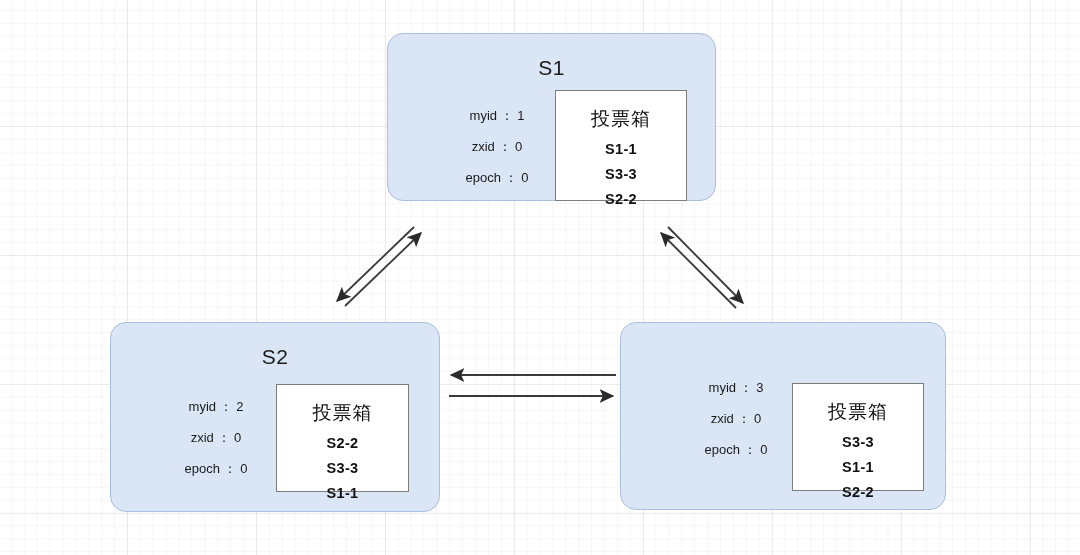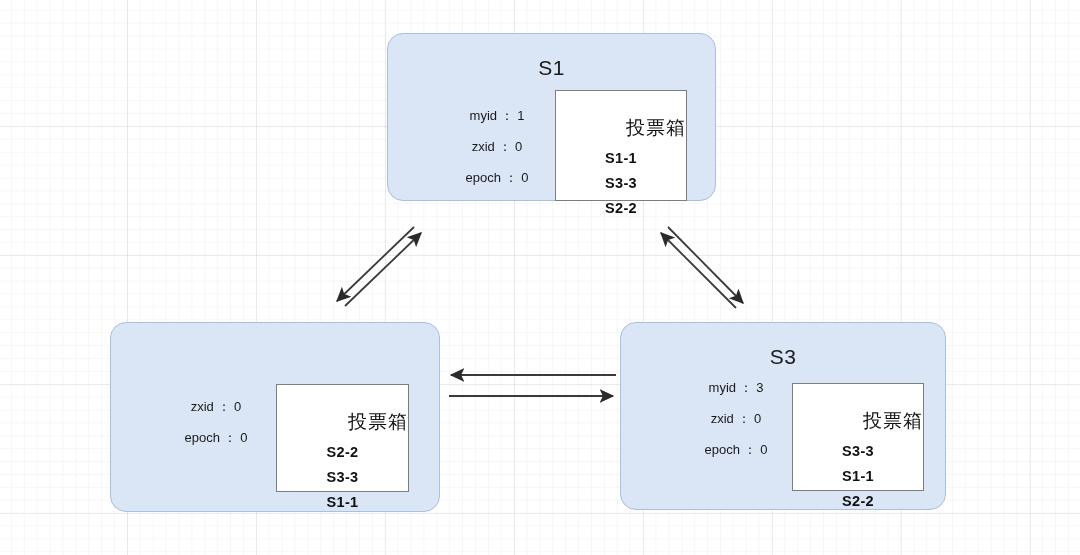--- a/index.html
+++ b/index.html
@@ -62,24 +62,24 @@
   .field-row:last-child { margin-bottom: 0; }
 
   
   .ballot {
     position: absolute;
     box-sizing: border-box;
     background: #ffffff;
     border: 1.5px solid #7d7d7d;
   }
   .ballot-title {
-    text-align: right;
+    text-align: center;
     font-size: 19px;
     color: #111111;
-    margin-top: 24px;
+    margin-top: 15px;
     letter-spacing: 1px;
   }
   .ballot-item {
     text-align: center;
     font-size: 14.5px;
     color: #111111;
     font-weight: 600;
     margin-top: 9px;
     letter-spacing: 0.3px;
   }
@@ -125,34 +125,35 @@
     </div>
     <div class="ballot" style="left:167px; top:56px; width:132px; height:111px;">
       <div class="ballot-title">投票箱</div>
       <div class="ballot-item">S1-1</div>
       <div class="ballot-item">S3-3</div>
       <div class="ballot-item">S2-2</div>
     </div>
   </div>
 
   <div class="node" style="left:110px; top:322px; width:330px; height:190px;">
+    <div class="node-title" style="top:22px;">S2</div>
     <div class="fields" style="left:10px; top:77px; width:190px;">
+      <div class="field-row">myid ： 2</div>
       <div class="field-row">zxid ： 0</div>
       <div class="field-row">epoch ： 0</div>
     </div>
     <div class="ballot" style="left:165px; top:61px; width:133px; height:108px;">
       <div class="ballot-title">投票箱</div>
       <div class="ballot-item">S2-2</div>
       <div class="ballot-item">S3-3</div>
       <div class="ballot-item">S1-1</div>
     </div>
   </div>
 
   <div class="node" style="left:620px; top:322px; width:326px; height:188px;">
-    <div class="node-title" style="top:22px;">S3</div>
     <div class="fields" style="left:20px; top:58px; width:190px;">
       <div class="field-row">myid ： 3</div>
       <div class="field-row">zxid ： 0</div>
       <div class="field-row">epoch ： 0</div>
     </div>
     <div class="ballot" style="left:171px; top:60px; width:132px; height:108px;">
       <div class="ballot-title">投票箱</div>
       <div class="ballot-item">S3-3</div>
       <div class="ballot-item">S1-1</div>
       <div class="ballot-item">S2-2</div>

